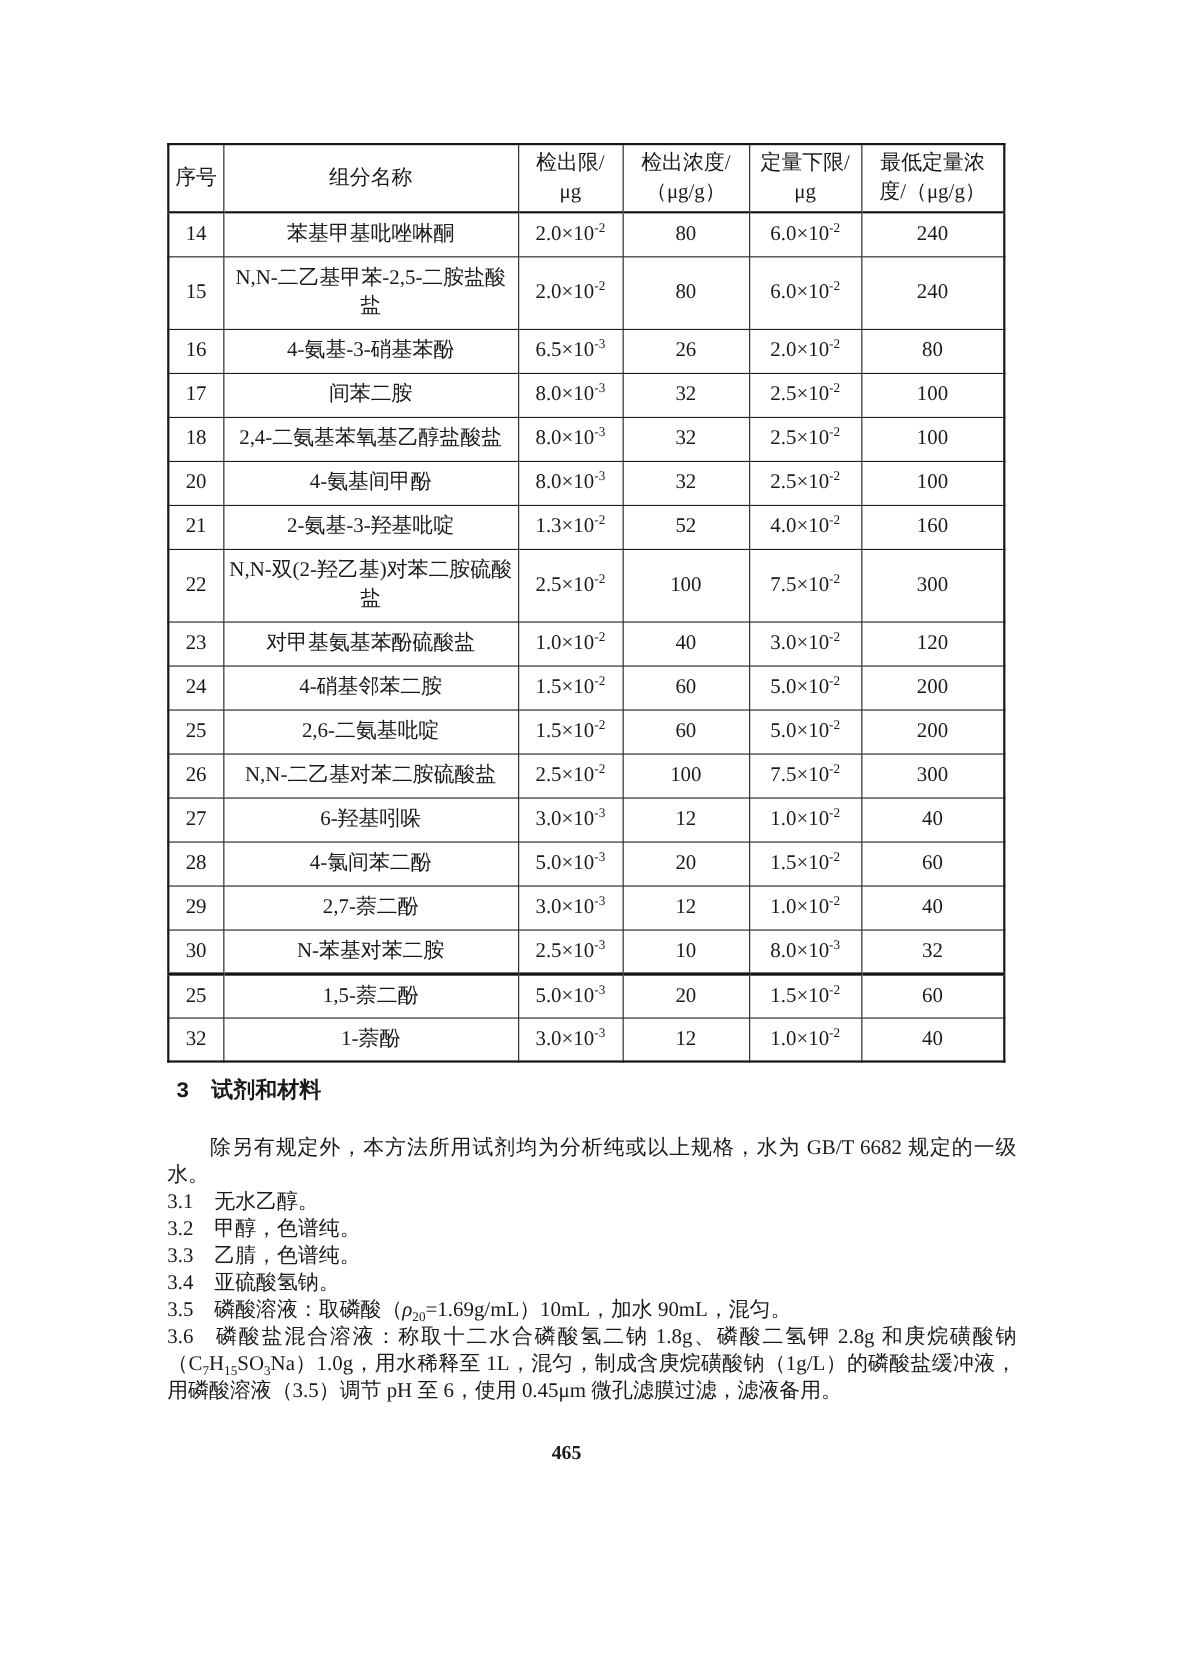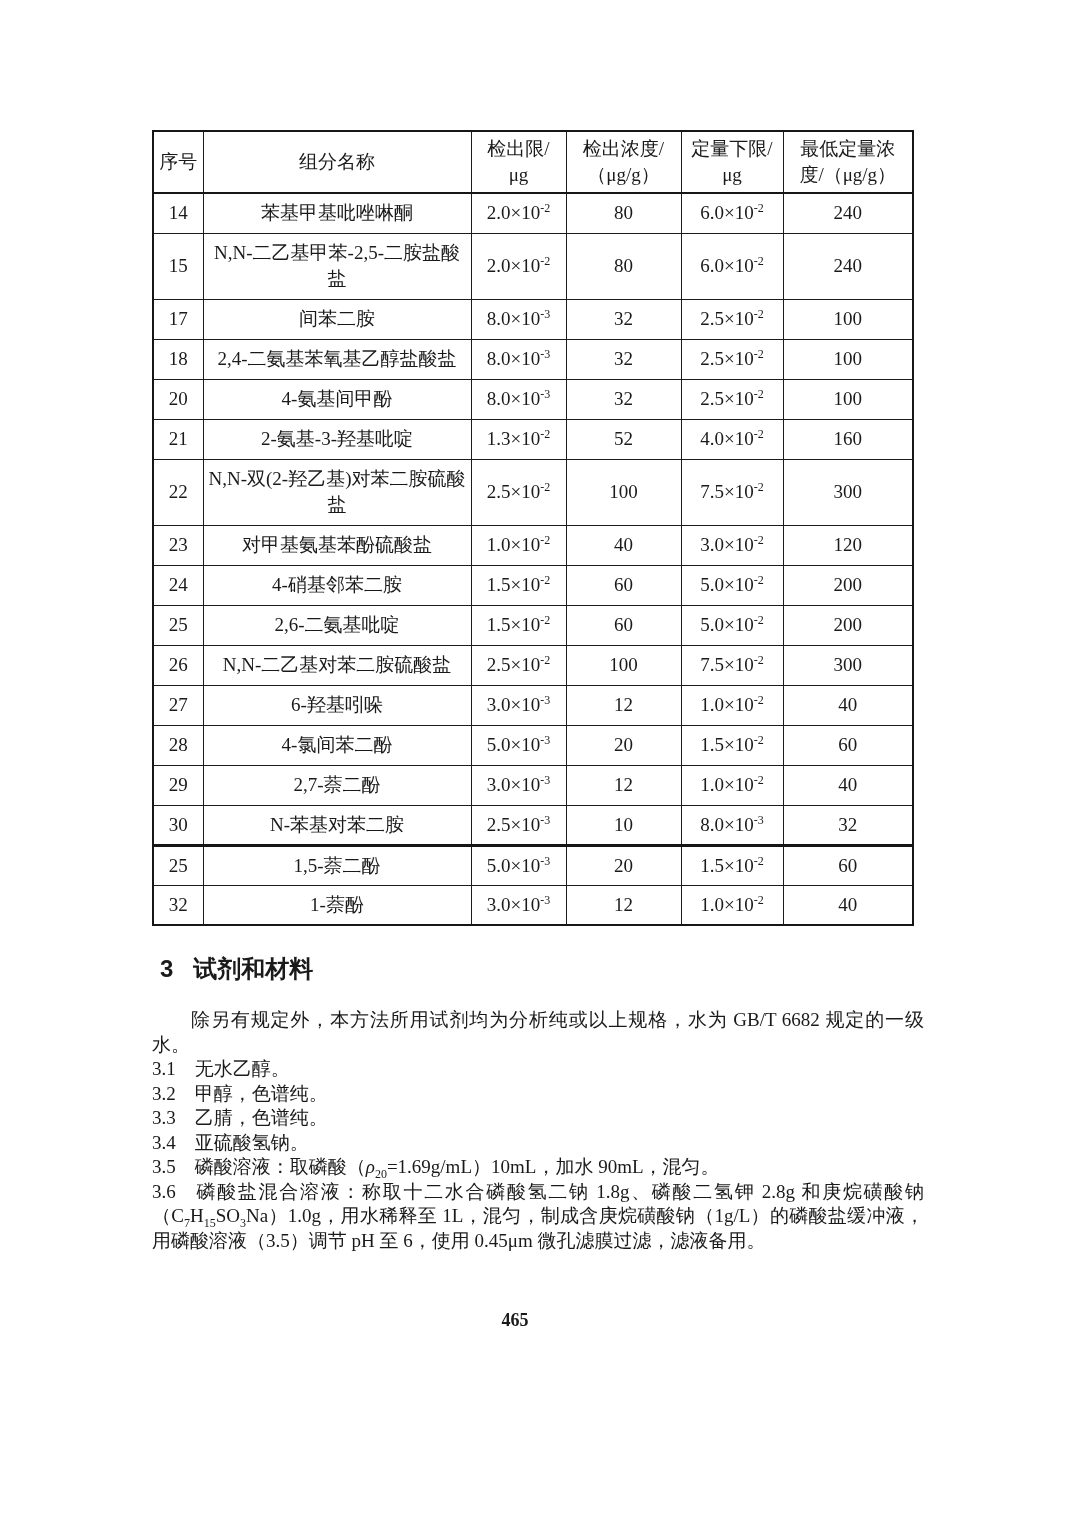--- a/index.html
+++ b/index.html
@@ -40,24 +40,24 @@
   table.limits tr.single { height: 40px; }
   table.limits tr.tall   { height: 66px; }
   table.limits tr.thick-top td { border-top: 3px solid #161616; }
   table.limits sup {
     font-size: 12px;
     line-height: 0;
     vertical-align: super;
   }
   
   .sec-heading {
-    margin-top: 31px;
-    font-family: Liberation Sans, sans-serif;
+    margin-top: 15px;
+    font-family: Liberation Mono, monospace;
     font-weight: bold;
-    font-size: 24px;
+    font-size: 20px;
     line-height: 24px;
     padding-left: 8px;
   }
   .sec-heading .sec-num { margin-right: 20px; }
   .paras {
     margin-top: 27px;
     width: 772px;
     font-size: 19px;
     line-height: 24.5px;
     text-align: justify;
@@ -112,20 +112,28 @@
         </tr>
         <tr class="tall">
           <td>15</td>
           <td>N,N-二乙基甲苯-2,5-二胺盐酸盐</td>
           <td>2.0×10<sup>-2</sup></td>
           <td>80</td>
           <td>6.0×10<sup>-2</sup></td>
           <td>240</td>
         </tr>
         <tr class="single">
+          <td>16</td>
+          <td>4-氨基-3-硝基苯酚</td>
+          <td>6.5×10<sup>-3</sup></td>
+          <td>26</td>
+          <td>2.0×10<sup>-2</sup></td>
+          <td>80</td>
+        </tr>
+        <tr class="single">
           <td>17</td>
           <td>间苯二胺</td>
           <td>8.0×10<sup>-3</sup></td>
           <td>32</td>
           <td>2.5×10<sup>-2</sup></td>
           <td>100</td>
         </tr>
         <tr class="single">
           <td>18</td>
           <td>2,4-二氨基苯氧基乙醇盐酸盐</td>

